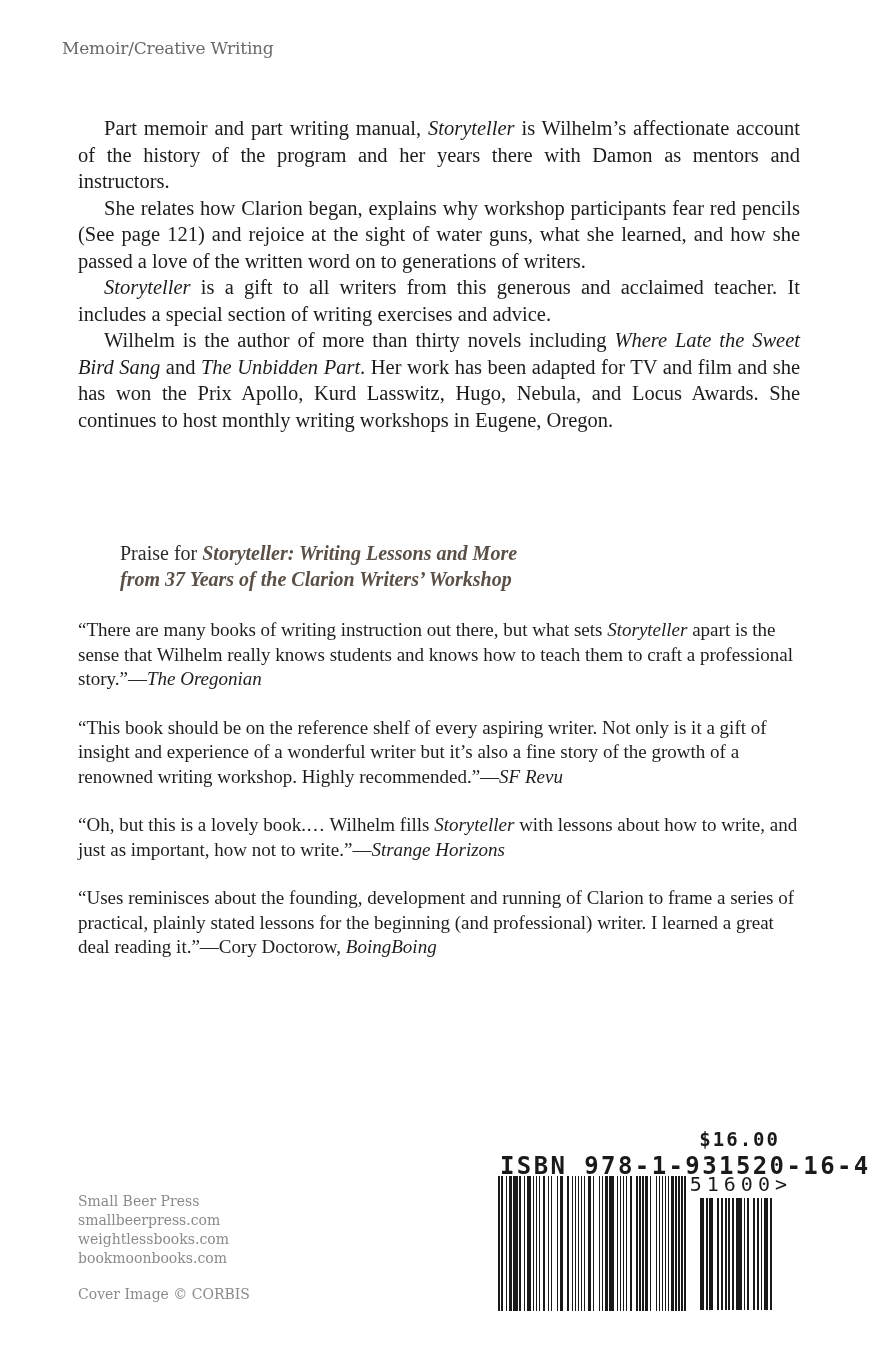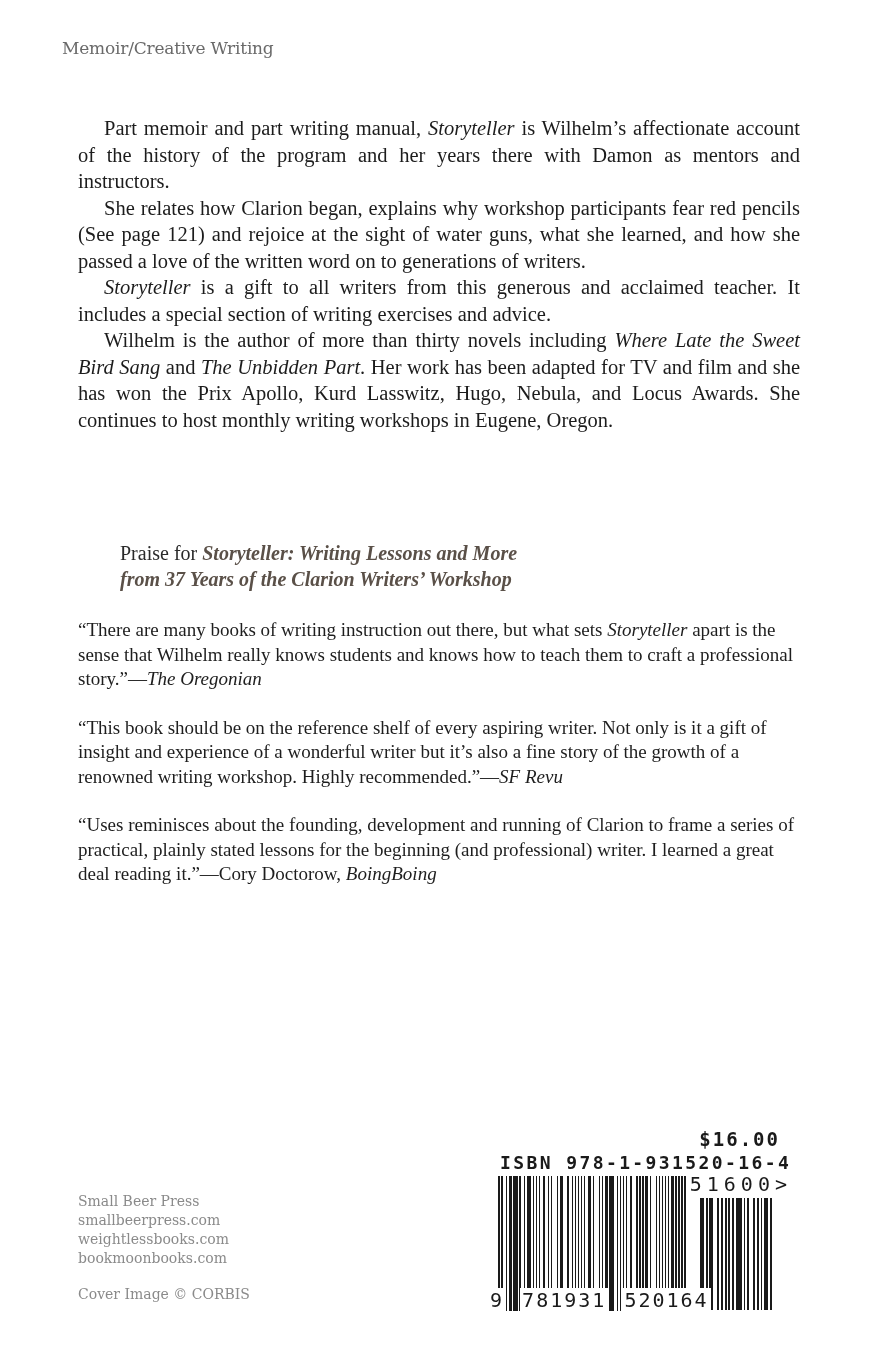--- a/index.html
+++ b/index.html
@@ -42,21 +42,21 @@
     font-family: "DejaVu Serif", serif; font-size: 14px; color: #8a8a8a;
   }
   .barcode-area {
     position: absolute; left: 490px; top: 1128px; width: 310px; height: 190px;
     font-family: "DejaVu Sans Mono", monospace; color: #1a1a1a;
   }
   .price {
     position: absolute; right: 20px; top: 0; font-size: 19px; font-weight: bold; letter-spacing: 2px;
   }
   .isbn {
-    position: absolute; left: 10px; top: 24px; font-size: 18px; font-weight: bold; letter-spacing: 2.4px; white-space: nowrap;
+    position: absolute; left: 10px; top: 24px; font-size: 24px; font-weight: bold; letter-spacing: 2.4px; white-space: nowrap;
   }
   .addon-num {
     position: absolute; right: 8px; top: 44px; font-size: 20px; letter-spacing: 5px; white-space: nowrap;
   }
   .ean-bars {
     position: absolute; left: 8px; top: 48px; width: 180px; height: 135px; display: flex; align-items: flex-start;
   }
   .addon-bars {
     position: absolute; left: 210px; top: 70px; width: 88px; height: 112px; display: flex; align-items: flex-start;
   }
@@ -80,20 +80,21 @@
 </div>
 
 <div class="praise-head">
   <span>Praise for </span><span class="title">Storyteller: Writing Lessons and More</span><br>
   <span class="title">from 37 Years of the Clarion Writers’ Workshop</span>
 </div>
 
 <div class="quotes">
   <p class="quote"><span>“There are many books of writing instruction out there, but what sets </span><i>Storyteller</i><span> apart is the sense that Wilhelm really knows students and knows how to teach them to craft a professional story.”—</span><span></span><i>The Oregonian</i></p>
   <p class="quote"><span>“This book should be on the reference shelf of every aspiring writer. Not only is it a gift of insight and experience of a wonderful writer but it’s also a fine story of the growth of a renowned writing workshop. Highly recommended.”—</span><i>SF Revu</i></p>
+  <p class="quote"><span>“Oh, but this is a lovely book.… Wilhelm fills </span><i>Storyteller</i><span> with lessons about how to write, and just as important, how not to write.”—</span><i>Strange Horizons</i></p>
   <p class="quote"><span>“Uses reminisces about the founding, development and running of Clarion to frame a series of practical, plainly stated lessons for the beginning (and professional) writer. I learned a great deal reading it.”—</span><span>Cory Doctorow, </span><i>BoingBoing</i></p>
 </div>
 
 <div class="press">
   <div>Small Beer Press</div>
   <div>smallbeerpress.com</div>
   <div>weightlessbooks.com</div>
   <div>bookmoonbooks.com</div>
 </div>
 <div class="credit">Cover Image © CORBIS</div>
@@ -226,14 +227,13 @@
       <div class="bar" style="width: 1.9px; flex: 0 0 auto;"></div>
       <div class="gap" style="width: 1.9px; flex: 0 0 auto;"></div>
       <div class="bar" style="width: 1.9px; flex: 0 0 auto;"></div>
       <div class="gap" style="width: 1.9px; flex: 0 0 auto;"></div>
       <div class="bar" style="width: 1.9px; flex: 0 0 auto;"></div>
       <div class="gap" style="width: 1.9px; flex: 0 0 auto;"></div>
       <div class="bar" style="width: 3.8px; flex: 0 0 auto;"></div>
       <div class="gap" style="width: 1.9px; flex: 0 0 auto;"></div>
       <div class="bar" style="width: 1.9px; flex: 0 0 auto;"></div>
     </div>
-  <div class="ean-digits"><span>9</span> <span>781931</span> <span>520164</span></div>
 </div>
 
 </body></html>

